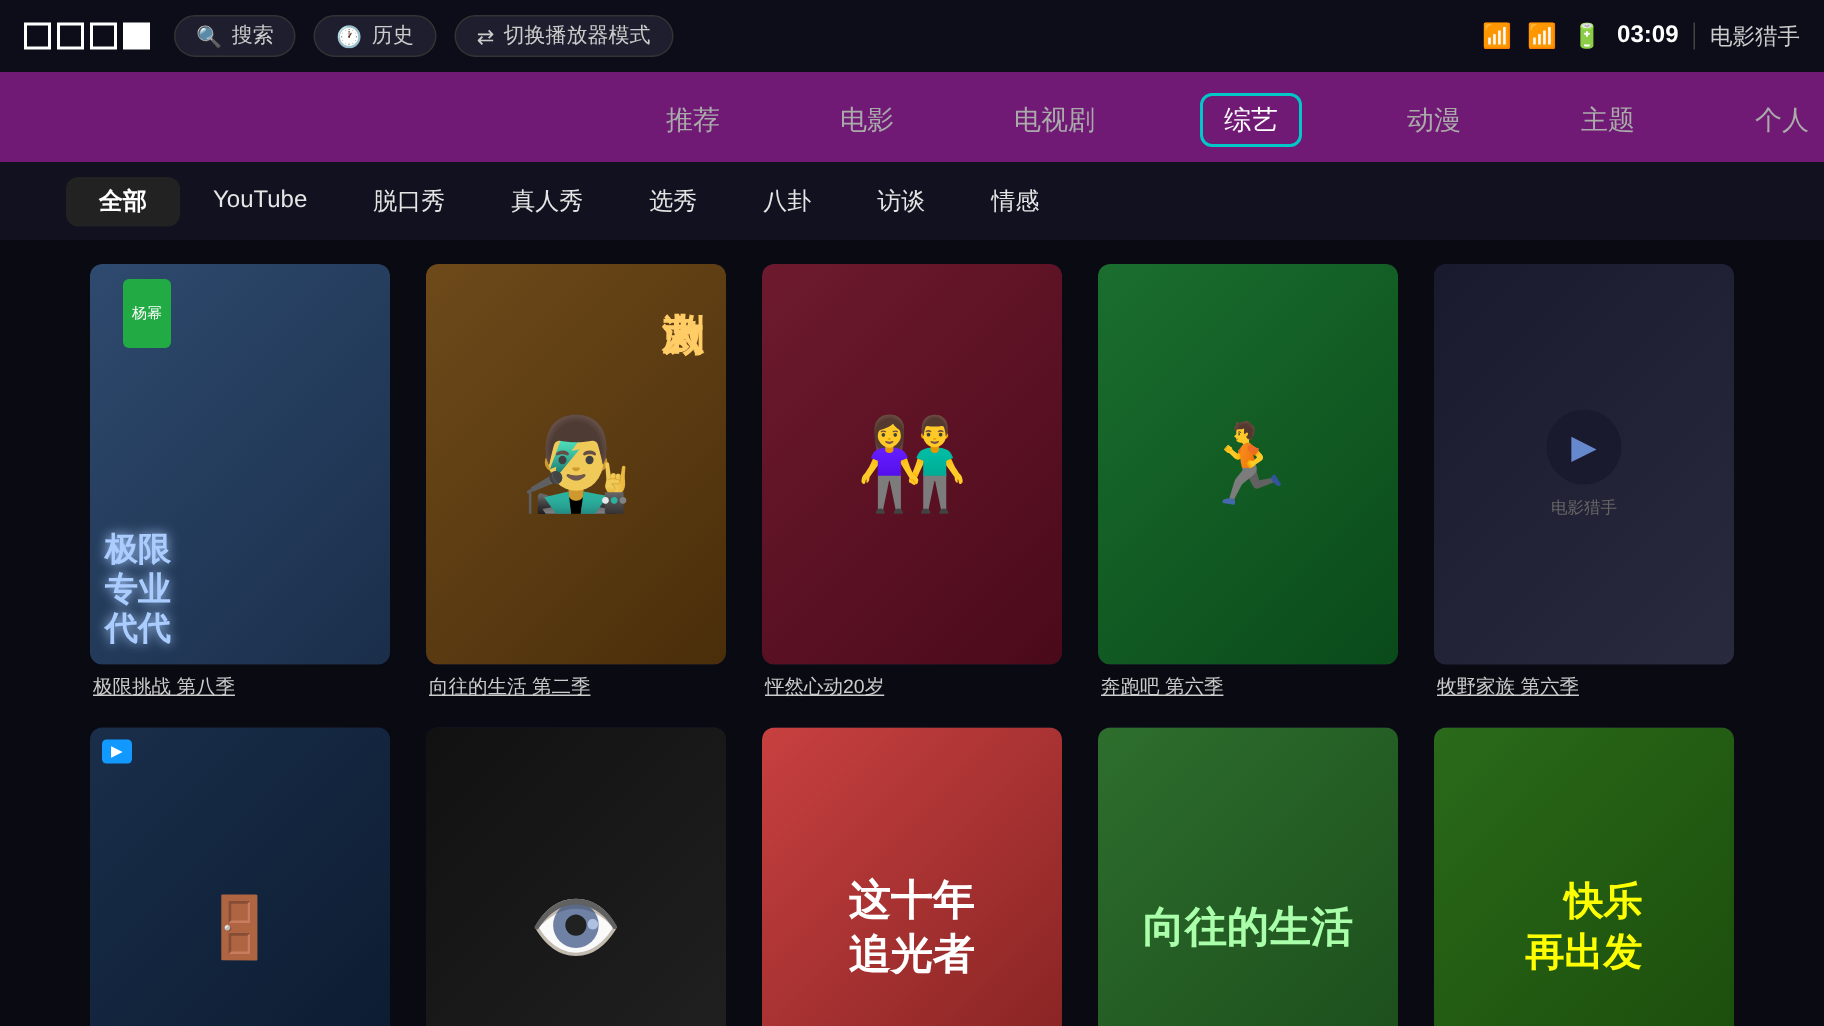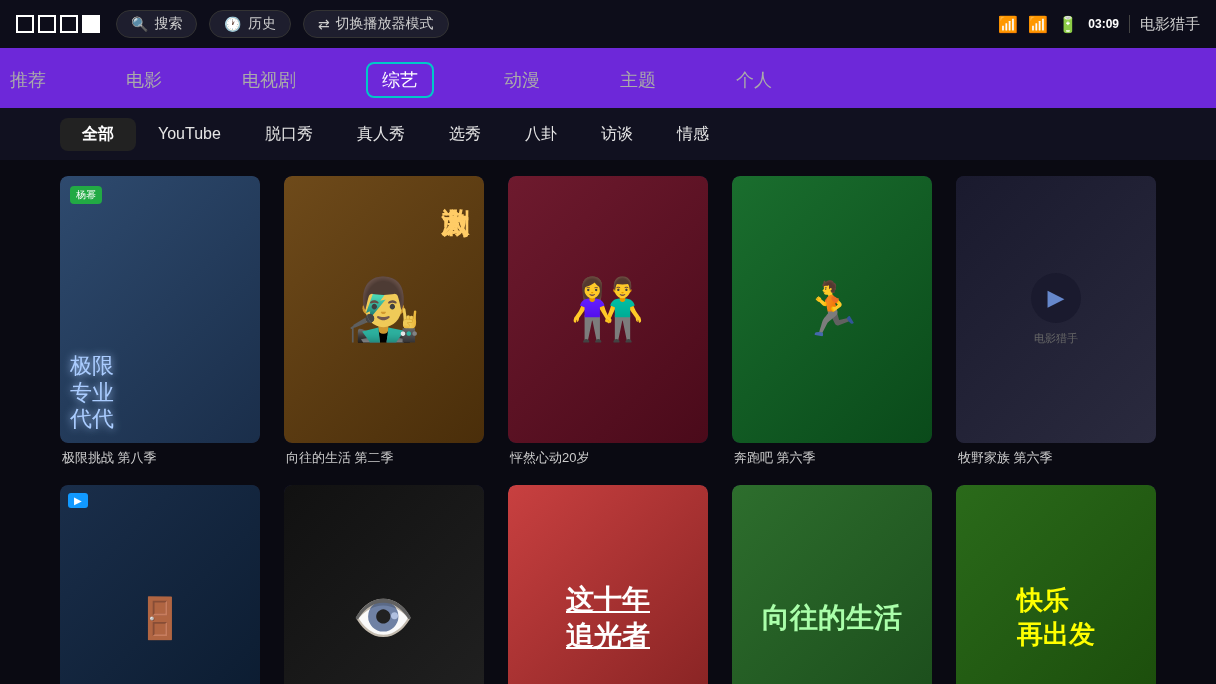--- a/index.html
+++ b/index.html
@@ -39,53 +39,53 @@
       font-size: 14px;
       cursor: pointer;
     }
     .topbar-right {
       display: flex;
       align-items: center;
       gap: 10px;
       font-size: 14px;
       color: #ccc;
     }
-    .topbar-time { font-size: 12px; font-weight: bold; color: #fff; }
+    .topbar-time { font-size: 16px; font-weight: bold; color: #fff; }
     .topbar-title { font-size: 15px; color: #ccc; }
     .divider-v { width: 1px; height: 18px; background: #444; }
 
     
     .cat-nav {
       display: flex;
-      justify-content: flex-start;
+      justify-content: flex-end;
       align-items: center;
       gap: 60px;
       padding: 14px 0 10px;
-      background: #6d28d9;
+      background: #701a75;
     }
     .cat-item {
       font-size: 18px;
       color: #aaa;
       cursor: pointer;
       padding: 4px 10px;
       border-radius: 6px;
     }
     .cat-item.active {
       color: #fff;
       border: 2px solid #00c8c8;
       border-radius: 8px;
       padding: 4px 14px;
     }
 
     
     .sub-nav {
       display: flex;
       align-items: center;
       background: #111120;
-      padding: 0 60px;
+      padding: 0 44px;
       height: 52px;
       gap: 0;
       margin: 0 0 8px 0;
     }
     .sub-item {
       font-size: 16px;
       color: #e5e5e5;
       cursor: pointer;
       padding: 6px 22px;
       border-radius: 6px;
@@ -130,20 +130,21 @@
       font-size: 28px;
       color: #555;
       background: linear-gradient(135deg, #1a1a2e, #2a2a3e);
     }
     .card-title {
       font-size: 13px;
       color: #ccc;
       margin-top: 6px;
       padding: 0 2px;
       line-height: 1.4;
+      text-decoration: underline;
     }
 
     
     .c1 { background: linear-gradient(135deg, #2e4a6e, #1a2e4a); }
     .c2 { background: linear-gradient(135deg, #6e4a1a, #4a2e0a); }
     .c3 { background: linear-gradient(135deg, #6e1a2e, #4a0a1a); }
     .c4 { background: linear-gradient(135deg, #1a6e2e, #0a4a1a); }
     .c5 { background: linear-gradient(135deg, #1a1a2e, #2a2a3e); }
     .c6 { background: linear-gradient(135deg, #1a2e4a, #0a1a2e); }
     .c7 { background: linear-gradient(135deg, #2e1a4a, #1a0a2e); }
@@ -213,22 +214,22 @@
   <div class="sub-item">八卦</div>
   <div class="sub-item">访谈</div>
   <div class="sub-item">情感</div>
 </div>
 
 <div class="content-grid">
 
   <div class="card">
     <div class="card-img">
       <div class="card-img-inner c1" style="flex-direction:column;align-items:flex-start;padding:10px;">
-        <span style="background:#22aa44;color:#fff;font-size:10px;padding:2px 6px;border-radius:4px;margin-bottom:4px;">杨幂</span>
-        <span style="font-size:22px;color:#aaccff;font-weight:normal;line-height:1.2;margin-top:auto;text-shadow:0 0 8px #aaccff;">极限<br>专业<br>代代</span>
+        <span style="background:#22aa44;color:#fff;font-size:10px;padding:16px 6px;border-radius:4px;margin-bottom:4px;margin-left:12px;">杨幂</span>
+        <span style="font-size:22px;color:#aaccff;font-weight:bold;line-height:1.2;margin-top:auto;text-shadow:0 0 8px #aaccff;">极限<br>专业<br>代代</span>
       </div>
     </div>
     <div class="card-title">极限挑战 第八季</div>
   </div>
 
   <div class="card">
     <div class="card-img">
       <div class="card-img-inner c2" style="position:relative;">
         <span style="position:absolute;top:10px;right:10px;font-size:28px;color:#ffcc66;writing-mode:vertical-rl;font-weight:bold;">大刺激</span>
         <span style="font-size:60px;filter:grayscale(0.3);">👨‍🎤</span>
@@ -281,37 +282,37 @@
       <div class="card-img-inner c7" style="background:linear-gradient(135deg,#111,#222);">
         <span style="font-size:50px;filter:hue-rotate(200deg);">👁️</span>
       </div>
     </div>
 
   </div>
 
   <div class="card">
     <div class="card-img">
       <div class="card-img-inner c8" style="background:linear-gradient(135deg,#c84040,#802020);">
-        <span style="font-size:28px;color:#fff;font-weight:bold;text-align:center;line-height:1.3;text-decoration:underline;">这十年<br>追光者</span>
+        <span style="font-size:28px;color:#fff;font-weight:bold;text-align:center;line-height:1.3;">这十年<br>追光者</span>
       </div>
     </div>
 
   </div>
 
   <div class="card">
     <div class="card-img">
       <div class="card-img-inner c9" style="background:linear-gradient(135deg,#2d6e2d,#1a4a1a);">
         <span style="font-size:28px;color:#aaffaa;font-weight:bold;text-align:center;">向往的生活</span>
       </div>
     </div>
 
   </div>
 
   <div class="card">
     <div class="card-img">
       <div class="card-img-inner c10" style="background:linear-gradient(135deg,#2a6a1a,#1a4a0a);">
-        <span style="font-size:26px;color:#ffff00;font-weight:bold;text-align:left;line-height:1.3;">快乐<br>再出发</span>
+        <span style="font-size:26px;color:#ffff00;font-weight:bold;text-align:right;line-height:1.3;">快乐<br>再出发</span>
       </div>
     </div>
 
   </div>
 
 </div>
 
 </body></html>

